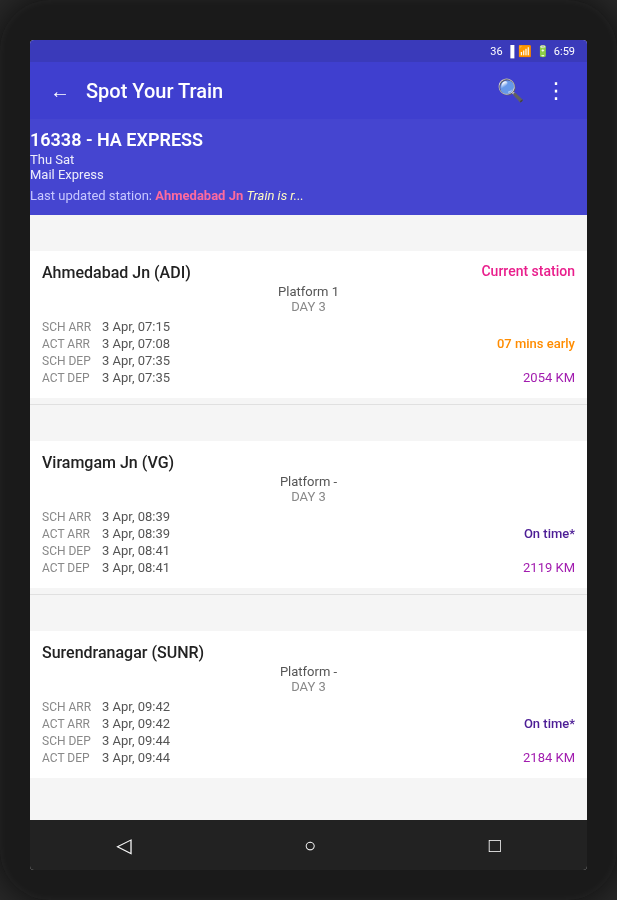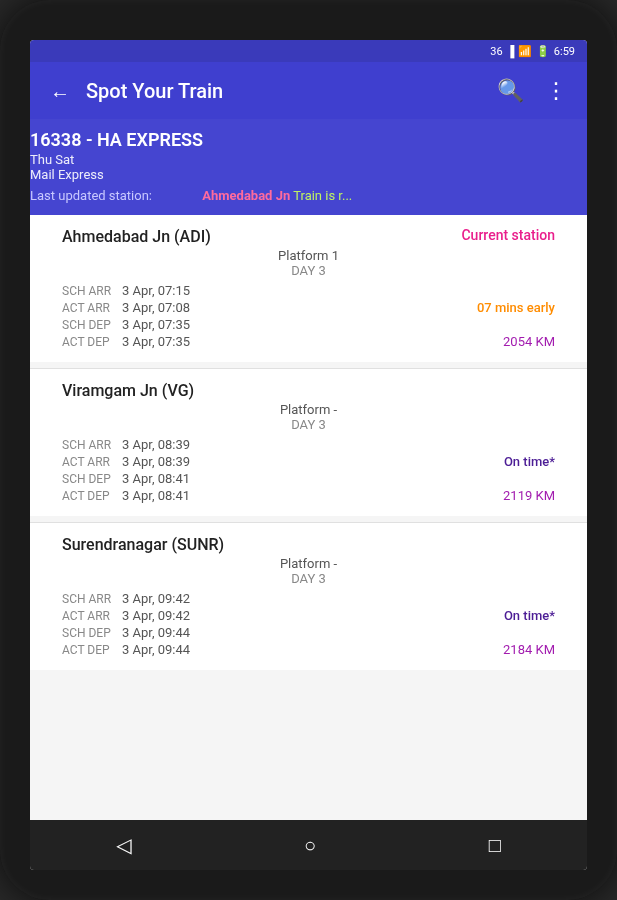--- a/index.html
+++ b/index.html
@@ -85,32 +85,33 @@
     }
     .train-type {
       font-size: 13px;
       opacity: 0.9;
     }
     .last-updated {
       font-size: 13px;
       margin-top: 6px;
     }
     .last-updated .label { color: #c8c8ff; }
-    .last-updated .station { color: #ff6b9d; font-weight: bold; margin-left: 47px; }
-    .last-updated .status-text { color: #bef264; }
+    .last-updated .station { color: #ff6b9d; font-weight: bold; }
+    .last-updated .status-text { color: #fef9c3; font-style: italic; }
     
     .stations-list {
       flex: 1;
       overflow-y: auto;
       background: #f5f5f5;
     }
     .station-card {
       background: white;
       margin-bottom: 2px;
-      padding: 12px 32px;
+      padding: 12px 12px;
+      margin-top: 36px;
     }
     .station-header {
       display: flex;
       justify-content: space-between;
       align-items: flex-start;
       margin-bottom: 2px;
     }
     .station-name {
       font-size: 16px;
       font-weight: 500;

